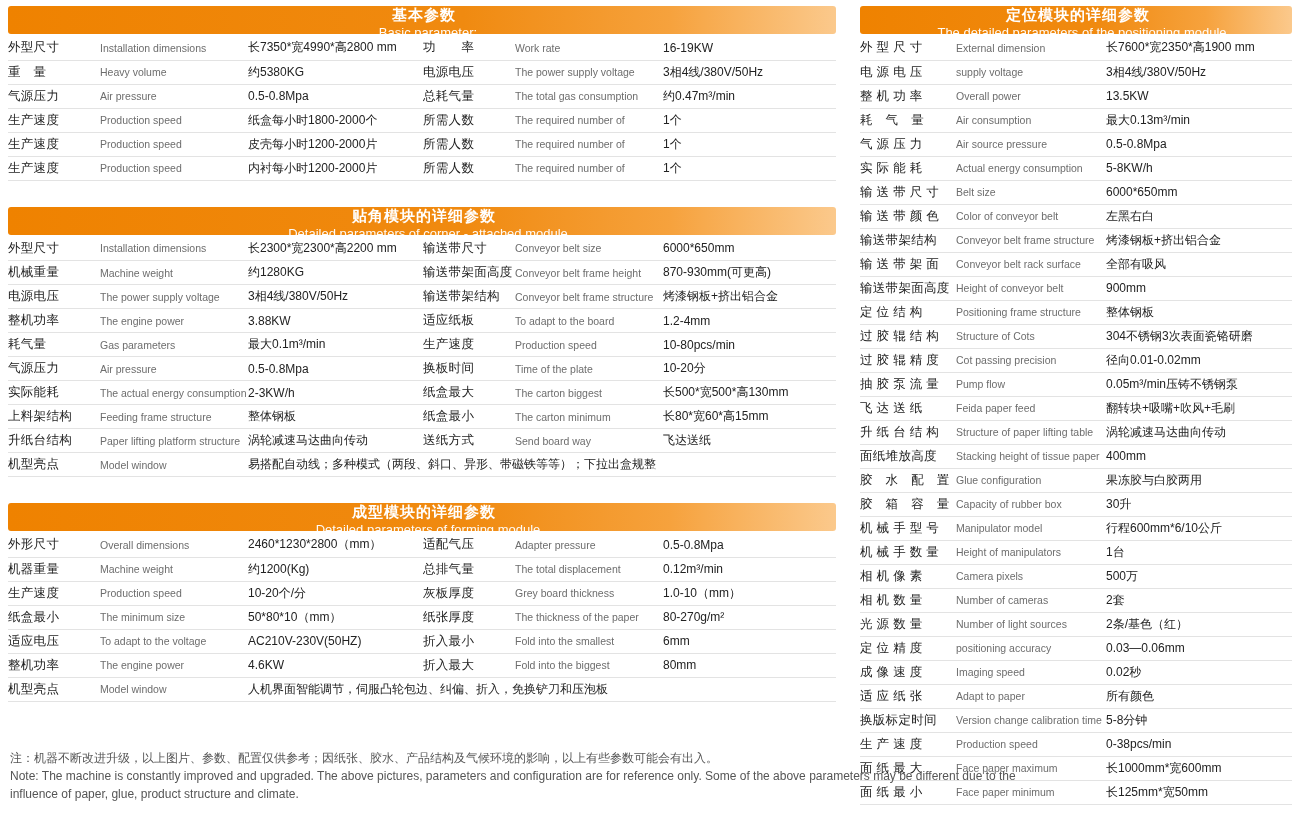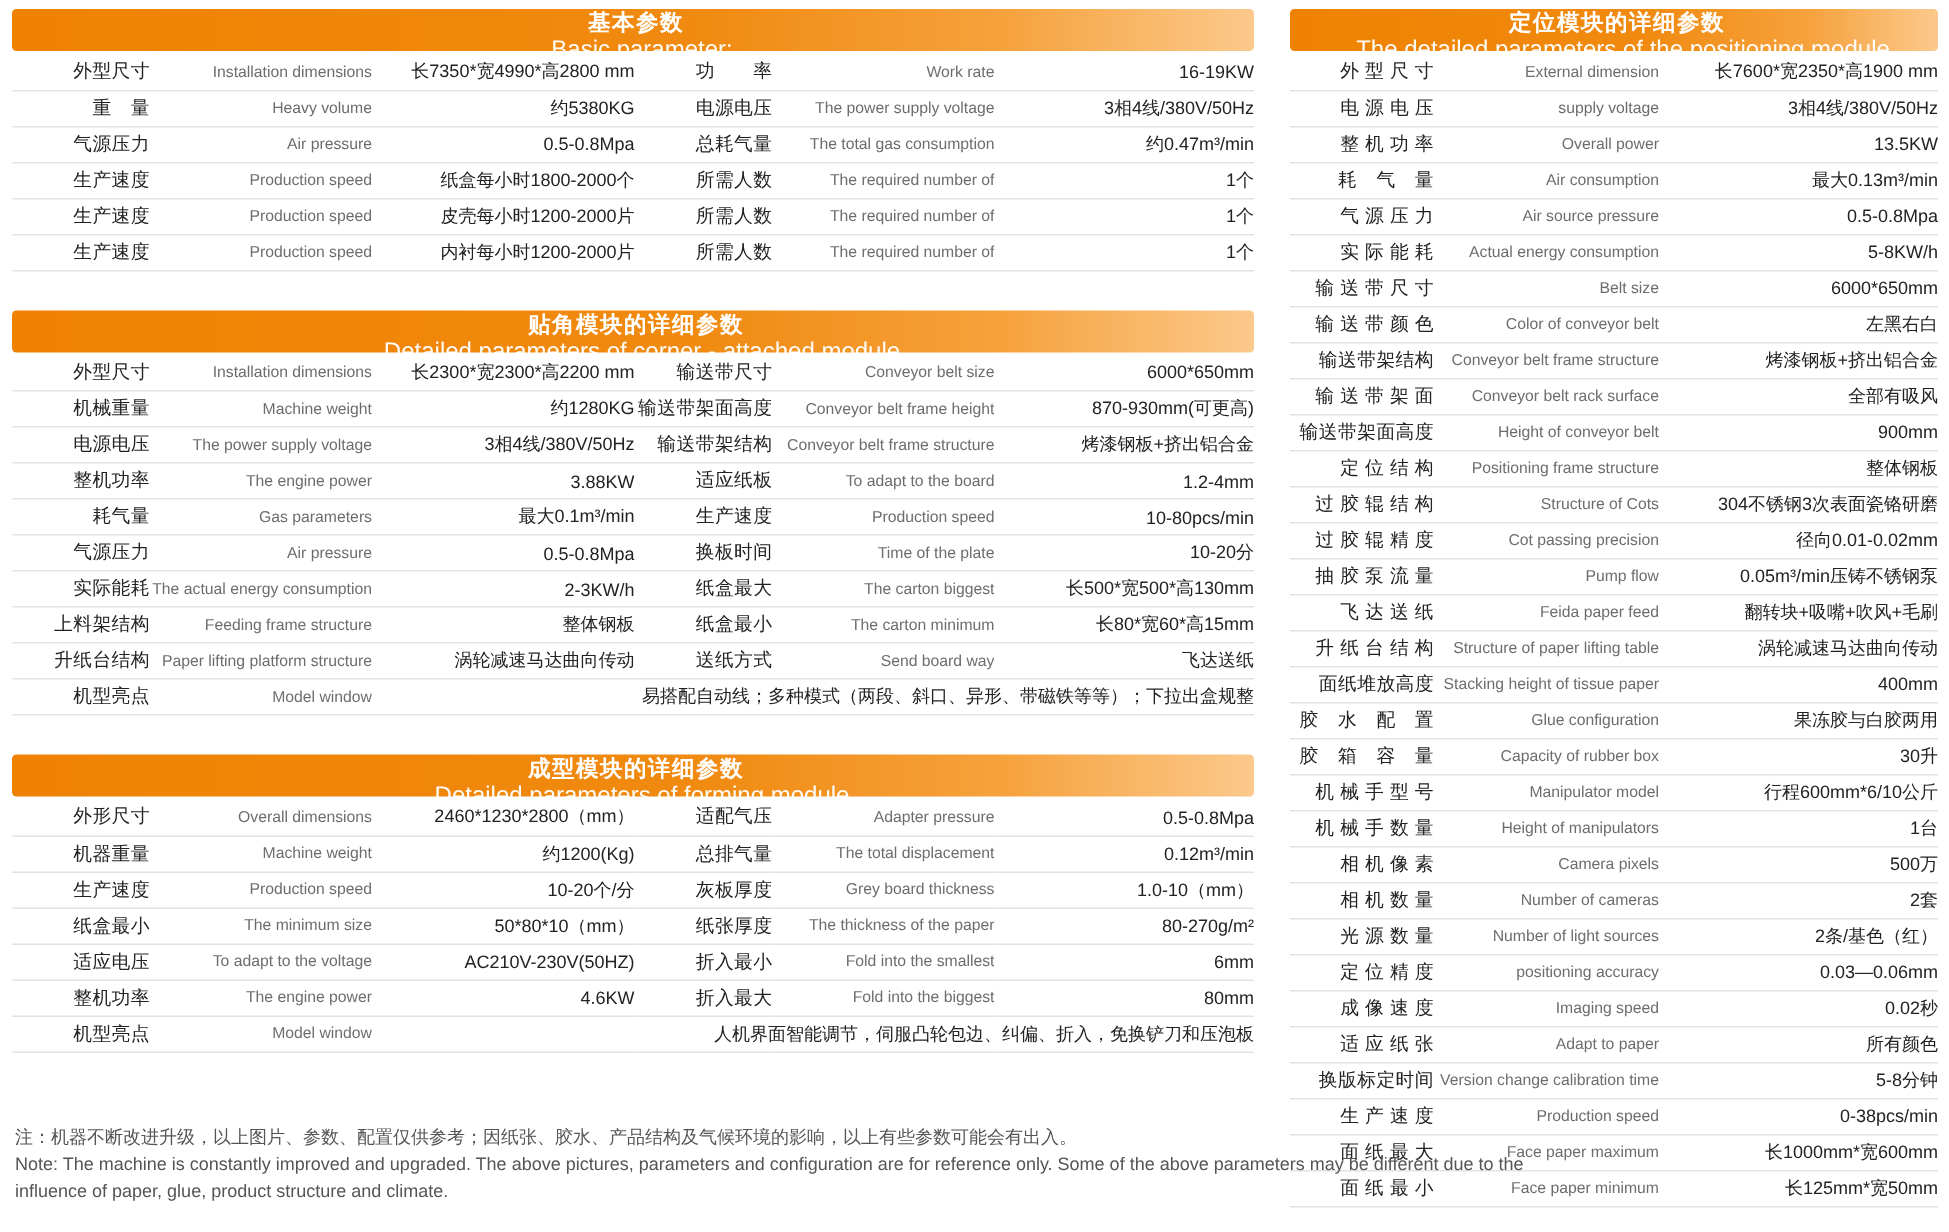--- a/index.html
+++ b/index.html
@@ -39,31 +39,30 @@
   }
   .sec-head .cn {
     color: #ffffff;
     font-size: 15px;
     font-weight: bold;
     letter-spacing: 1px;
     margin-right: 8px;
   }
   .sec-head .en {
     color: #ffffff;
-    font-size: 16px;
+    font-size: 13px;
     font-weight: normal;
     opacity: .97;
     text-align: center;
   }
   
   table.ptable {
     width: 100%;
     border-collapse: collapse;
     table-layout: fixed;
-    text-align: right;
   }
   table.ptable td {
     border-bottom: 1px solid #e3e3e3;
     padding: 0;
     height: 24px;
     vertical-align: middle;
     overflow: hidden;
     white-space: nowrap;
   }
   .lbl-cn {

